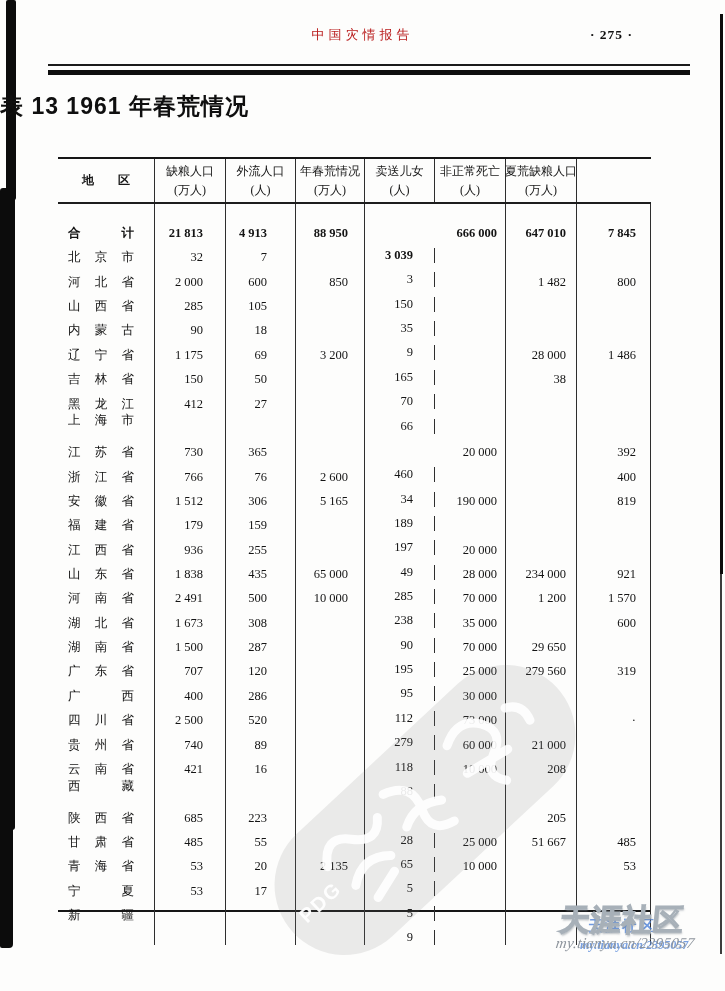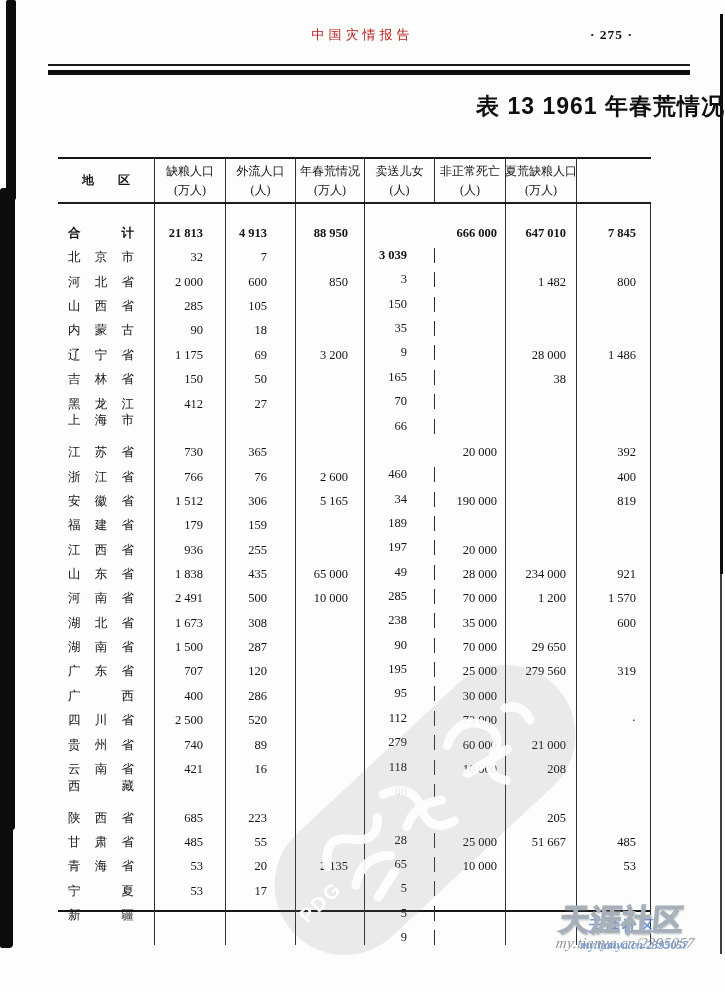--- a/index.html
+++ b/index.html
@@ -28,21 +28,21 @@
   .pageno {
     position:absolute; top:27px; right:92px;
     font-size:13.5px; font-weight:bold; letter-spacing:1px; color:#111;
   }
   .rule-thin  { position:absolute; left:48px; top:64px; width:642px; height:2px; background:#1b1b1b; }
   .rule-thick { position:absolute; left:48px; top:70px; width:642px; height:5px; background:#0e0e0e; }
 
   
   .tbl-title {
     position:absolute; left:0; top:91px; width:100%;
-    text-align:right; font-size:23px; font-weight:bold;
+    text-align:left; font-size:23px; font-weight:bold;
     letter-spacing:1px; color:#0f0f0f;
     font-family:"Liberation Sans","DejaVu Sans",sans-serif;
   }
 
   
   .tbl {
     position:absolute; left:58px; top:157px; width:593px;
     border-top:2.5px solid #161616;
     border-bottom:2px solid #161616;
   }
@@ -66,21 +66,21 @@
   .td {
     border-right:1px solid #2e2e2e;
     display:flex; align-items:center;
     font-size:12.5px; color:#141414; white-space:nowrap;
   }
   .td.name { padding-left:10px; }
   .td.num  { justify-content:flex-end; }
   .tr .td:nth-child(2) { padding-right:22px; }
   .tr .td:nth-child(3) { padding-right:28px;text-align:center; }
   .tr .td:nth-child(4) { padding-right:16px;  }
-  .tr .td:nth-child(5) { padding-right:27px;margin-top:44px; }
+  .tr .td:nth-child(5) { padding-right:21px;margin-top:44px; }
   .tr .td:nth-child(6) { padding-right:8px;  }
   .tr .td:nth-child(7) { padding-right:10px; }
   .tr .td:nth-child(8) { padding-right:14px; }
   .tr.bold .td { font-weight:bold; }
   .just { display:inline-flex; justify-content:space-between; width:66px; }
   .name-just { width:48px; font-weight:bold; }
 
   
   .wm-band { position:absolute; left:240px; top:645px; width:380px; height:330px; pointer-events:none; }
   .band-shape {

